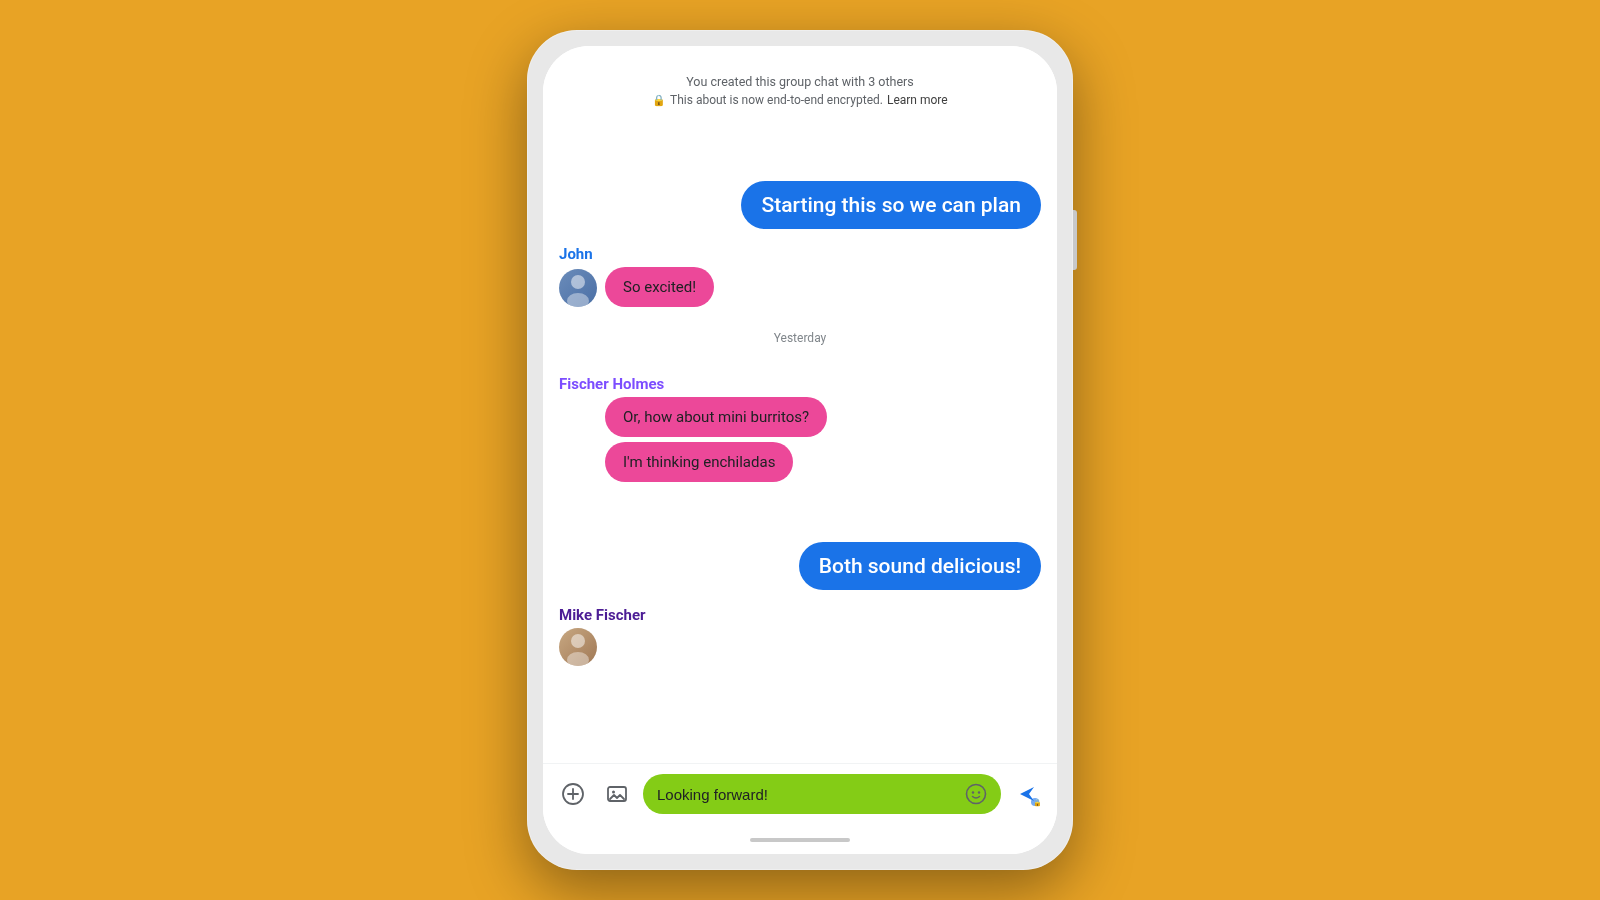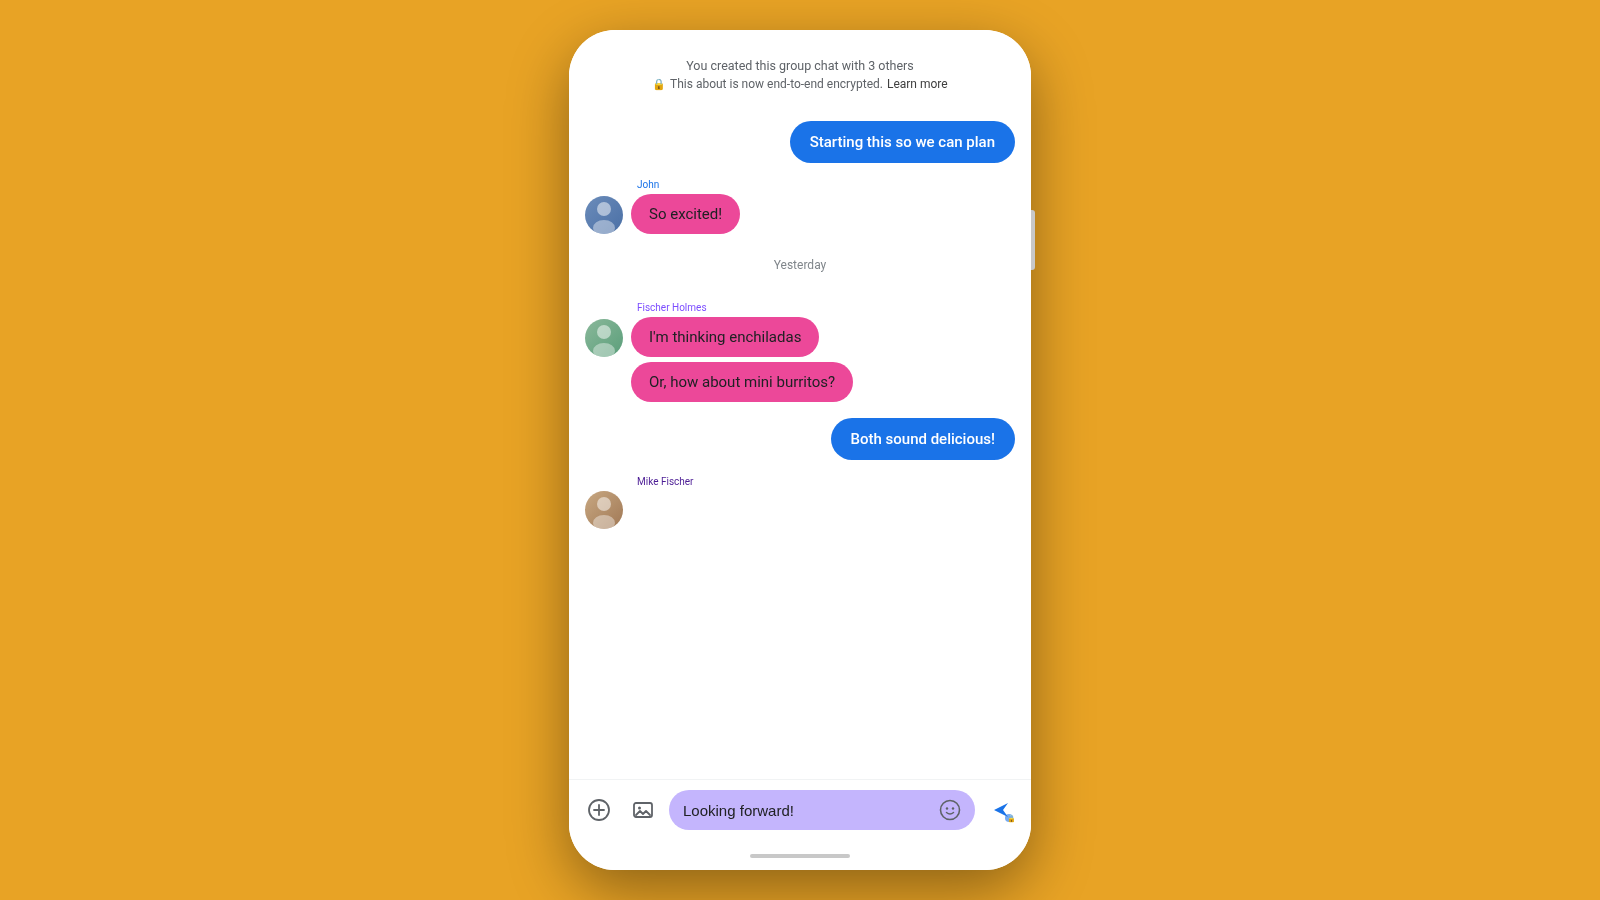--- a/index.html
+++ b/index.html
@@ -9,25 +9,25 @@
       height: 900px;
       background-color: #E8A325;
       display: flex;
       align-items: center;
       justify-content: center;
       font-family: 'Google Sans', Roboto, Arial, sans-serif;
       overflow: hidden;
     }
 
     .phone-frame {
-      width: 462px;
+      width: 546px;
       height: 840px;
       background: #e8e8e8;
       border-radius: 50px;
-      padding: 0;
+      padding: 16px;
       box-shadow: 0 20px 60px rgba(0,0,0,0.4), inset 0 0 0 1px rgba(255,255,255,0.3);
       position: relative;
     }
 
     .phone-screen {
       width: 100%;
       height: 100%;
       background: #ffffff;
       border-radius: 46px;
       overflow: hidden;
@@ -91,36 +91,36 @@
       display: flex;
       justify-content: flex-end;
       margin: 6px 0;
     }
 
     .bubble-sent {
       background: #1a73e8;
       color: white;
       padding: 12px 20px;
       border-radius: 24px;
-      font-size: 15px;
+      font-size: 21px;
       font-weight: 500;
       max-width: 75%;
+      margin-top: 44px;
     }
 
     
     .msg-received-group {
       display: flex;
       flex-direction: column;
       margin: 6px 0;
     }
 
     .sender-name {
-      font-size: 10px;
-      font-weight: 400;
-      margin-left: 52px;
+      font-size: 15px;
+      font-weight: 700;
       margin-bottom: 4px;
     }
 
     .sender-name.john { color: #1a73e8; }
     .sender-name.danielle { color: #7c4dff; }
     .sender-name.mike { color: #4c1d95; }
 
     .msg-row {
       display: flex;
       align-items: flex-end;
@@ -194,21 +194,21 @@
       align-items: center;
       justify-content: center;
       cursor: pointer;
       color: #5f6368;
       font-size: 20px;
       flex-shrink: 0;
     }
 
     .input-field-container {
       flex: 1;
-      background: #c4b5fd;
+      background: #84cc16;
       border-radius: 24px;
       padding: 9px 14px;
       display: flex;
       align-items: center;
       gap: 8px;
     }
 
     .input-text {
       flex: 1;
       font-size: 15px;
@@ -307,31 +307,31 @@
           <div class="bubble-received">So excited!</div>
         </div>
       </div>
 
       <div class="date-divider">Yesterday</div>
 
       <div class="msg-received-group">
         <span class="sender-name danielle">Fischer Holmes</span>
         <div class="multi-bubble-group">
           <div class="msg-row">
+            <div class="avatar-spacer"></div>
+            <div class="bubble-received">Or, how about mini burritos?</div>
+          </div>
+          <div class="msg-row">
             <div class="avatar avatar-danielle">
               <svg class="person-svg" viewBox="0 0 38 38" xmlns="http://www.w3.org/2000/svg">
                 <circle cx="19" cy="13" r="7" fill="rgba(255,255,255,0.5)"></circle>
                 <ellipse cx="19" cy="32" rx="11" ry="8" fill="rgba(255,255,255,0.4)"></ellipse>
               </svg>
             </div>
             <div class="bubble-received">I'm thinking enchiladas</div>
-          </div>
-          <div class="msg-row">
-            <div class="avatar-spacer"></div>
-            <div class="bubble-received">Or, how about mini burritos?</div>
           </div>
         </div>
       </div>
 
       <div class="msg-sent">
         <div class="bubble-sent">Both sound delicious!</div>
       </div>
 
       <div class="msg-received-group">
         <span class="sender-name mike">Mike Fischer</span>

